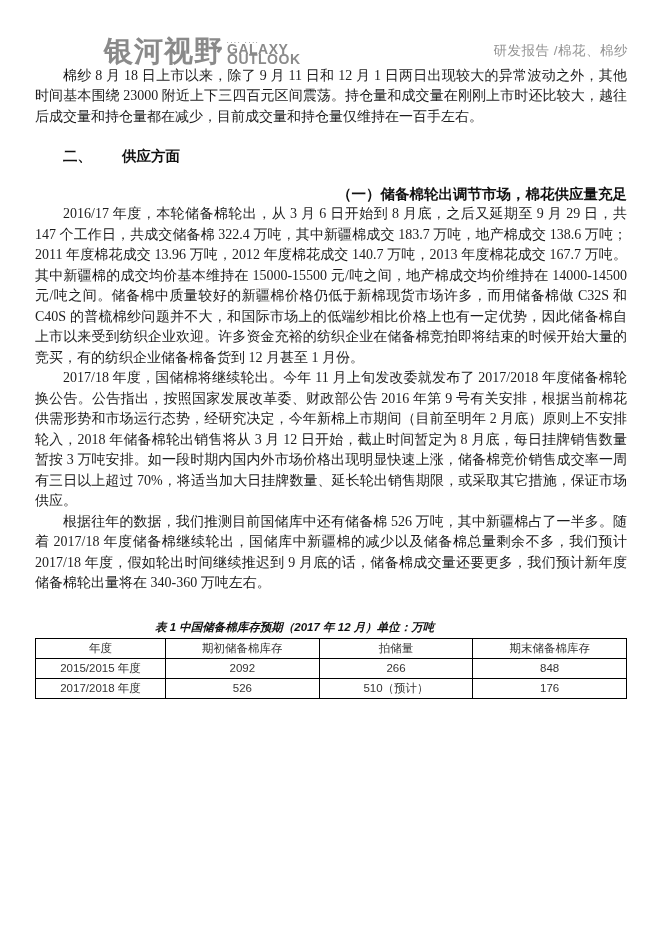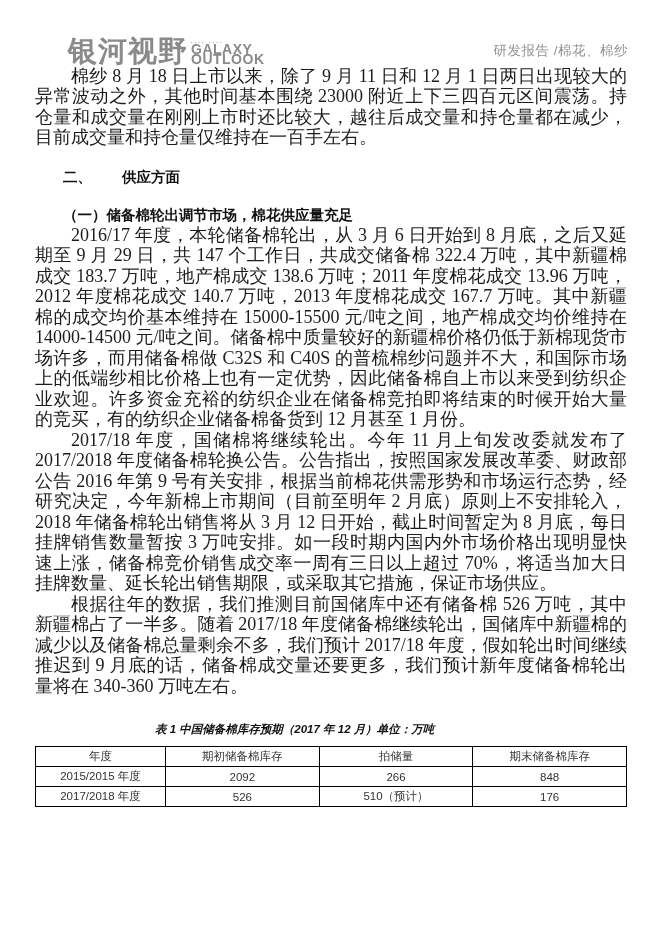--- a/index.html
+++ b/index.html
@@ -9,21 +9,21 @@
     background:#ffffff;
     overflow:hidden;
     font-family:"Liberation Serif", serif;
     color:#1c1c1c;
   }
   
   .header {
     display:flex;
     justify-content:space-between;
     align-items:flex-end;
-    padding:38px 34px 0 68px;
+    padding:38px 34px 0 104px;
   }
   .logo { display:flex; align-items:flex-end; color:#8a8a8a; }
   .logo-cn {
     font-family:"Liberation Sans", sans-serif;
     font-weight:700;
     font-size:29px;
     line-height:0.95;
     letter-spacing:1px;
   }
   .logo-en {
@@ -39,21 +39,21 @@
     font-family:"Liberation Sans", sans-serif;
     font-size:13.5px;
     color:#929292;
     margin-bottom:6px;
     letter-spacing:0.5px;
   }
   
   .content { padding:0 35px; }
   p.body {
     margin:0;
-    font-size:18px;
+    font-size:14px;
     line-height:20.5px;
     text-align:justify;
     text-indent:2em;
   }
   .p1 { margin-top:16px; }
   .p2 { margin-top:15px; }
   .p3 { margin-top:10px; }
   .p4 { margin-top:10px; }
   .h1 {
     margin:20px 0 0 28px;
@@ -62,32 +62,33 @@
     font-size:14.5px;
     color:#111;
   }
   .h1 .h1-title { margin-left:30px;text-align:right; }
   .h2 {
     margin:19px 0 0 28px;
     font-family:Liberation Mono, monospace;
     font-weight:700;
     font-size:14.5px;
     color:#111;
+    text-align:right;
   }
   
   .table-caption {
     margin:26px 0 0 120px;
     font-family:"Liberation Sans", sans-serif;
     font-weight:700;
     font-size:11.5px;
     color:#111;
     font-style:italic;
   }
   table.data {
-    margin-top:9px;
+    margin-top:3px;
     width:592px;
     border-collapse:collapse;
     table-layout:fixed;
     font-family:"Liberation Sans", sans-serif;
     font-size:11.5px;
     font-weight:300;
     color:#333;
   }
   table.data td, table.data th {
     border:1px solid #000;

